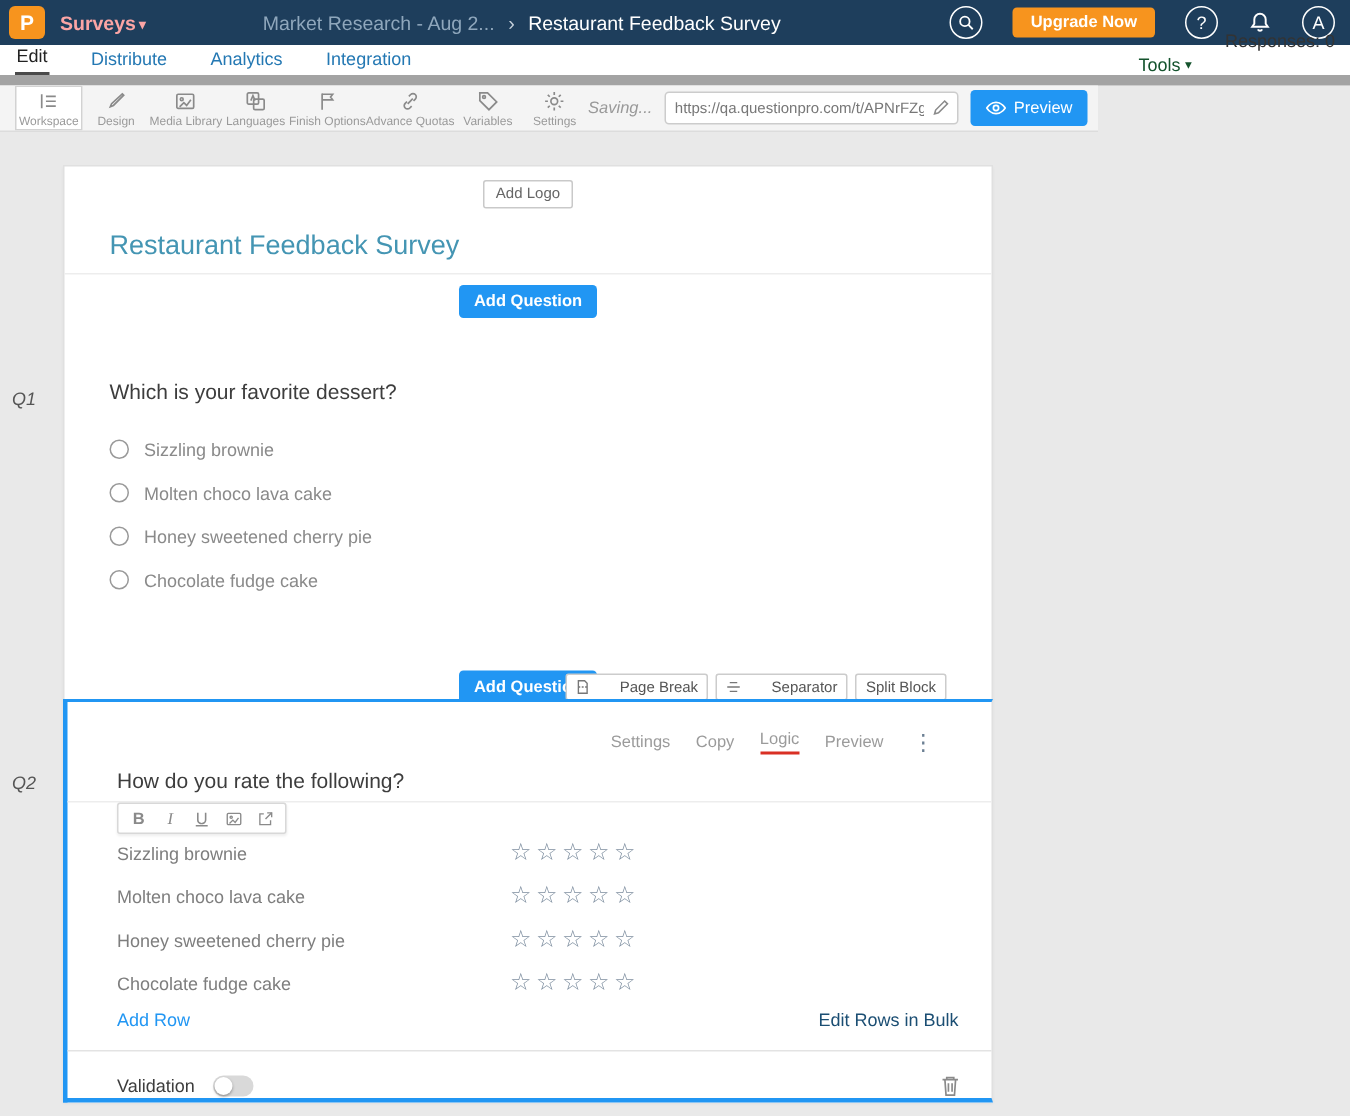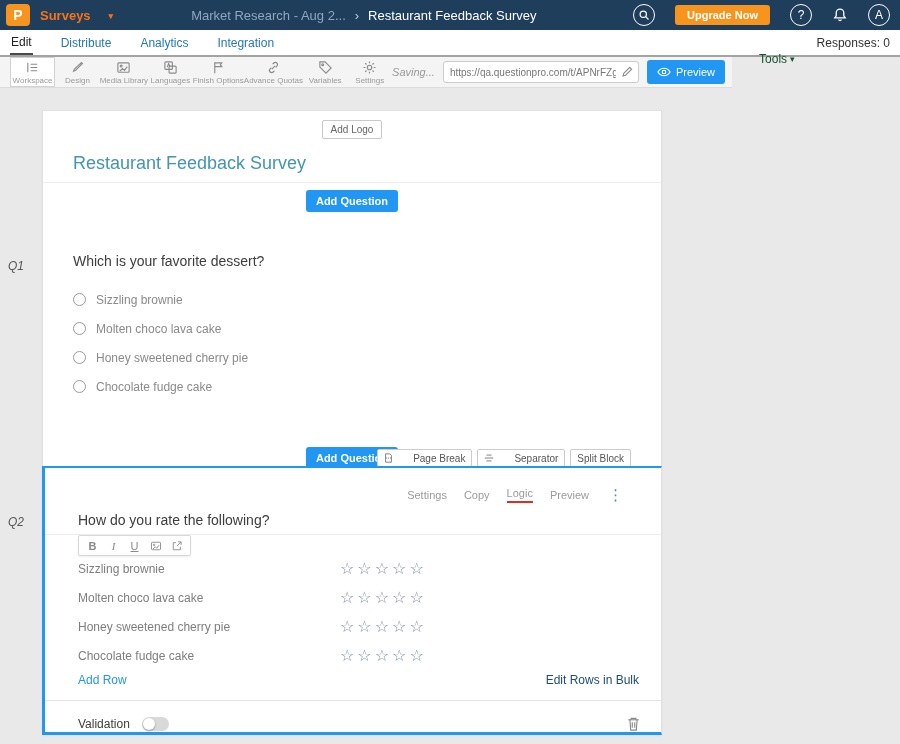--- a/index.html
+++ b/index.html
@@ -2,33 +2,33 @@
 <html><head>
 <meta charset="utf-8">
 <style>
   * { margin:0; padding:0; box-sizing:border-box; }
   html,body { width:900px; height:744px; }
   body { font-family:"Liberation Sans", sans-serif; background:#e9e9e9; position:relative; overflow:hidden; font-size:12px; }
 
   
   .topbar { position:absolute; top:0; left:0; width:900px; height:30px; background:#1e3e5c; display:flex; align-items:center; }
   .logo { width:24px; height:22px; margin-left:6px; background:#f7941e; border-radius:4px; color:#fff; font-weight:bold; font-size:14px; display:flex; align-items:center; justify-content:center; cursor:pointer; }
-  .surveys { color:#f97316; font-size:13px; font-weight:700; margin-left:10px; display:flex; align-items:center; gap:18px; cursor:pointer; }
+  .surveys { color:#fca5a5; font-size:13px; font-weight:700; margin-left:10px; display:flex; align-items:center; gap:2px; cursor:pointer; }
   .surveys .caret { font-size:9px; margin-top:1px; }
   .breadcrumb { display:flex; align-items:center; margin-left:78px; font-size:13px; gap:9px; }
   .bc-parent { color:#8fa7bc; cursor:pointer; }
   .bc-sep { color:#c3cfda; font-size:13px; }
   .bc-current { color:#ffffff; }
   .topbar-right { margin-left:auto; display:flex; align-items:center; gap:20px; padding-right:10px; }
   .circle-btn { width:22px; height:22px; border:1px solid #fff; border-radius:50%; display:flex; align-items:center; justify-content:center; color:#fff; font-size:12px; cursor:pointer; background:transparent; flex:none; }
   .upgrade { background:#f7941e; color:#fff; font-size:11px; font-weight:700; border:none; border-radius:3px; padding:4px 12px; cursor:pointer; }
   .bell { display:flex; align-items:center; cursor:pointer; }
 
   
-  .navbar { position:absolute; top:30px; left:0; width:900px; height:27px; background:#fff; border-bottom:2px solid #a3a3a3; display:flex; align-items:center; padding:0 10px; }
+  .navbar { position:absolute; top:30px; left:0; width:900px; height:27px; background:#fff; border-bottom:7px solid #a3a3a3; display:flex; align-items:flex-end; padding:0 10px; }
   .nav-tab { font-size:12px; color:#2478b3; margin-right:27px; padding:5px 1px 4px; cursor:pointer; }
   .nav-tab.active { color:#222; border-bottom:2px solid #4a4a4a; }
   .nav-right { margin-left:auto; display:flex; align-items:center; gap:22px; font-size:12px; }
   .tools { display:flex; gap:3px; align-items:center; color:#14532d; cursor:pointer;margin-top:32px; }
   .tools .caret { font-size:9px; }
   .responses { color:#333; }
 
   
   .toolbar { position:absolute; top:57px; left:0; width:732px; height:31px; background:#f4f4f4; border-bottom:1px solid #dcdcdc; display:flex; align-items:stretch; padding-left:10px; }
   .tb-item { width:62px; display:flex; flex-direction:column; align-items:center; justify-content:center; gap:1px; color:#9a9a9a; cursor:pointer; }

